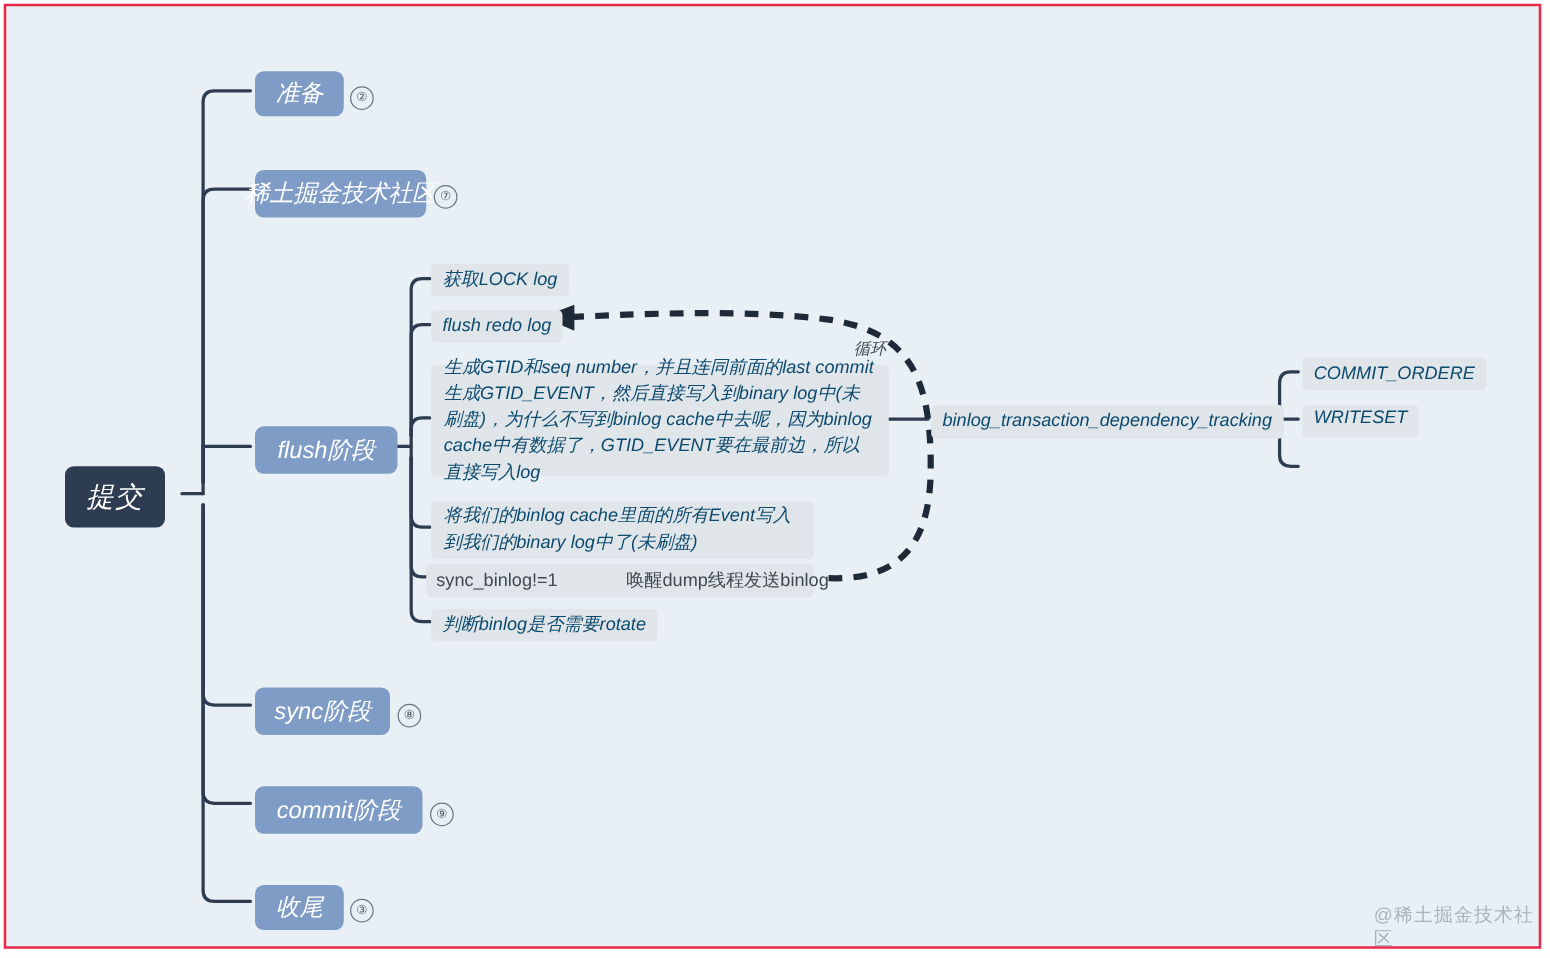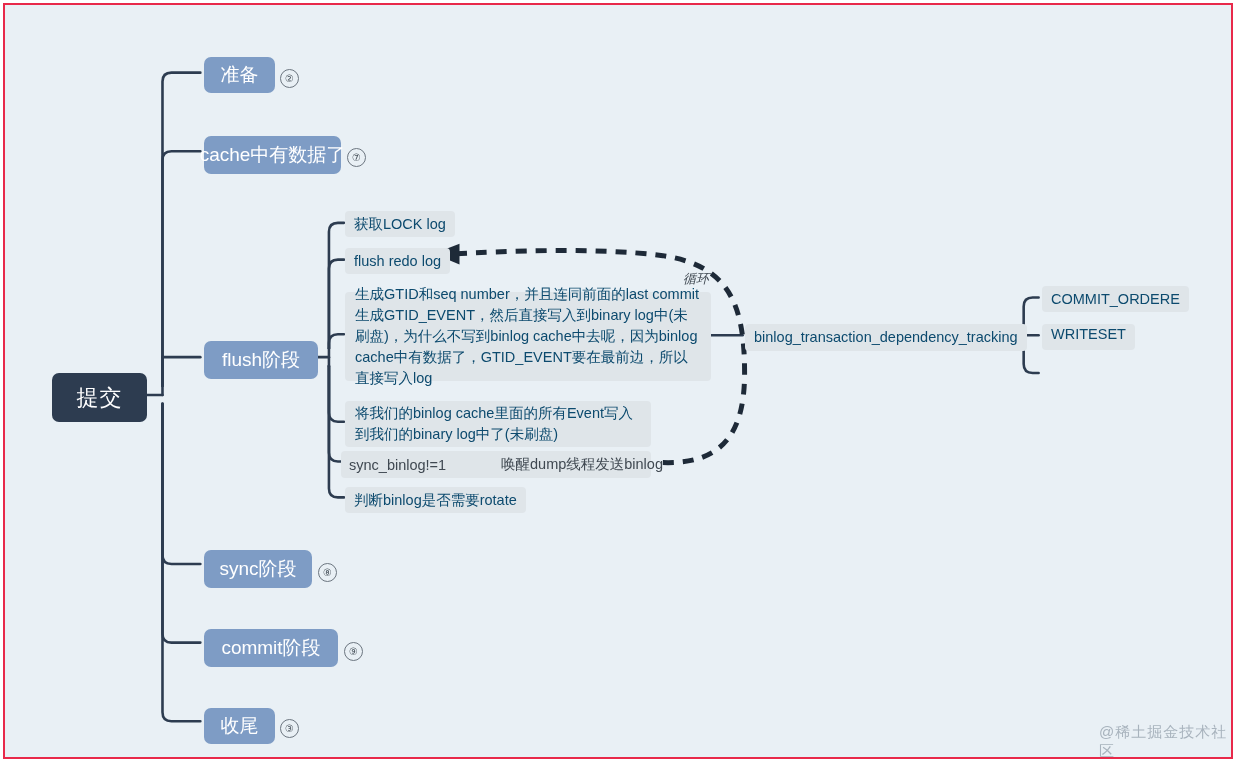--- a/index.html
+++ b/index.html
@@ -30,20 +30,21 @@
     left: 0;
     top: 0;
     width: 100%;
     height: 100%;
     pointer-events: none;
   }
   .node {
     position: absolute;
     box-sizing: border-box;
     white-space: nowrap;
+    font-style: italic;
   }
   
   .root-node {
     background: #2d3c50;
     color: #ffffff;
     border-radius: 7px;
     font-size: 22px;
     display: flex;
     align-items: center;
     justify-content: center;
@@ -159,31 +160,31 @@
       <path d="M 1022 332 L 1037 332"></path>
       <path d="M 1022 332 L 1022 361 Q 1022 370 1031 370 L 1037 370"></path>
     </g>
 
     <g>
       <path d="M 660 460 C 720 462 742 430 742 370 C 742 300 726 262 660 252 C 590 243 500 248 452 250" fill="none" stroke="#1e2a38" stroke-width="5" stroke-dasharray="11 9" stroke-linecap="butt"></path>
       <polygon points="430,250 456,240 456,261" fill="#1e2a38"></polygon>
     </g>
   </svg>
 
-  <div class="node root-node" style="left:47px; top:368px; width:95px; height:49px;">
+  <div class="node root-node" style="left:47px; top:368px; width:80px; height:49px;">
     <span>提交</span>
   </div>
 
   <div class="node stage-node" style="left:199px; top:52px; width:71px; height:36px;">
     <span>准备</span>
   </div>
   <div class="badge" style="left:275px; top:64px;">②</div>
 
   <div class="node stage-node" style="left:199px; top:131px; width:137px; height:38px;">
-    <span>cache中有数据了</span>
+    <span>稀土掘金技术社区</span>
   </div>
   <div class="badge" style="left:342px; top:143px;">⑦</div>
 
   <div class="node stage-node" style="left:199px; top:336px; width:114px; height:38px;">
     <span>flush阶段</span>
   </div>
 
   <div class="node stage-node" style="left:199px; top:545px; width:108px; height:38px;">
     <span>sync阶段</span>
   </div>

